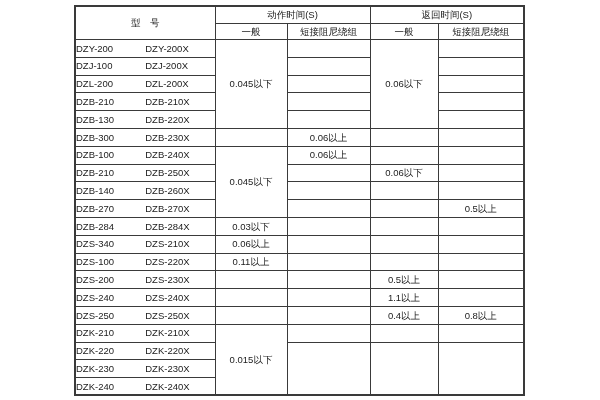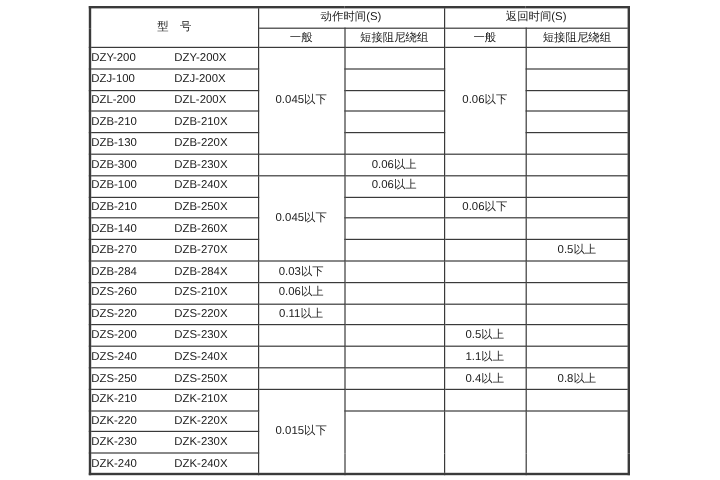--- a/index.html
+++ b/index.html
@@ -181,33 +181,33 @@
             </div>
           </td>
           <td rowspan="1">0.03以下</td>
           <td rowspan="1"></td>
           <td rowspan="1"></td>
           <td rowspan="1"></td>
         </tr>
         <tr>
           <td class="model">
             <div class="mwrap">
-              <span>DZS-260</span>
+              <span>DZS-340</span>
               <span>DZS-210X</span>
             </div>
           </td>
           <td rowspan="1">0.06以上</td>
           <td rowspan="1"></td>
           <td rowspan="1"></td>
           <td rowspan="1"></td>
         </tr>
         <tr>
           <td class="model">
             <div class="mwrap">
-              <span>DZS-220</span>
+              <span>DZS-100</span>
               <span>DZS-220X</span>
             </div>
           </td>
           <td rowspan="1">0.11以上</td>
           <td rowspan="1"></td>
           <td rowspan="1"></td>
           <td rowspan="1"></td>
         </tr>
         <tr>
           <td class="model">

